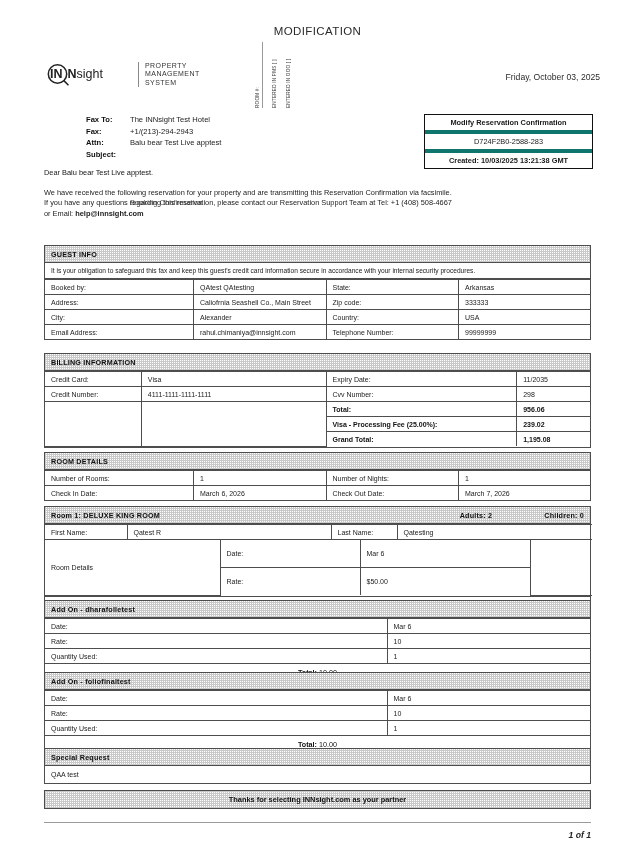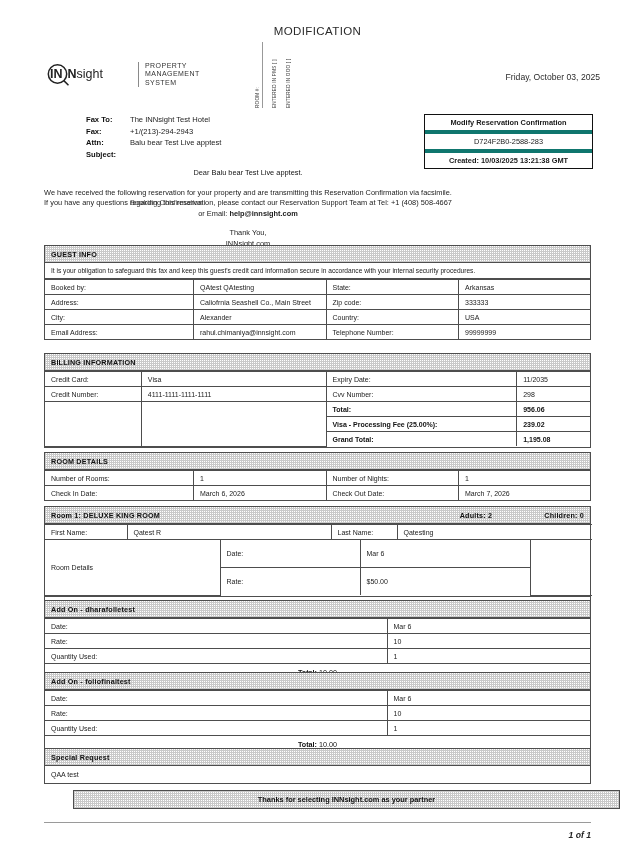--- a/index.html
+++ b/index.html
@@ -60,21 +60,21 @@
   .confirm-box{
     position:absolute;top:114px;left:424px;width:167px;
     border:1.4px solid #111;font-size:7.4px;text-align:center;
     background:#fff;
   }
   .confirm-box div{padding:3px 2px;border-bottom:4px solid #0f766e;}
   .confirm-box div:last-child{border-bottom:none;}
   .confirm-box .b{font-weight:bold;}
   
   .letter{position:absolute;top:168px;left:44px;width:408px;font-size:7.4px;line-height:10.5px;color:#222;}
-  .letter p{margin:0 0 9px 0;text-align:center;}
+  .letter p{margin:0 0 9px 0;}
   .letter .nm{font-weight:normal;color:#111;}
   .letter b{font-weight:bold;}
   
   .sec{
     position:absolute;left:44px;width:547px;
     border:1.4px solid #4d4d4d;box-sizing:border-box;background:#fff;
   }
   .hdr{
     background:#ffffff;
     background-image:
@@ -180,21 +180,20 @@
 
   <div class="confirm-box">
     <div class="b">Modify Reservation Confirmation</div>
     <div>D724F2B0-2588-283</div>
     <div class="b">Created: 10/03/2025 13:21:38 GMT</div>
   </div>
 
   <div class="letter">
     <p><span>Dear </span><span class="nm">Balu bear Test Live apptest.</span></p>
     <p><span>We have received the following reservation for your property and are transmitting this Reservation Confirmation via facsimile. If you have any questions regarding this reservation, please contact our Reservation Support Team at Tel: +1 (408) 508-4667 or Email: </span><b>help@innsight.com</b></p>
-    <p><span>Thank You,</span><br><span>INNsight.com</span></p>
   </div>
 
   <div class="sec" style="top:245px;">
     <div class="hdr">
       <span>GUEST INFO</span>
     </div>
     <div class="note-row">It is your obligation to safeguard this fax and keep this guest's credit card information secure in accordance with your internal security procedures.</div>
     <table class="g">
       <colgroup>
           <col style="width:148px">
@@ -408,17 +407,17 @@
     <div class="total-row"><span>Total:</span> <span class="v">10.00</span></div>
   </div>
 
   <div class="sec" style="top:748px;">
     <div class="hdr">
       <span>Special Request</span>
     </div>
     <div class="sr-body">QAA test</div>
   </div>
 
-  <div class="thanks" style="top:790px;margin-left:29px;">Thanks for selecting INNsight.com as your partner</div>
+  <div class="thanks" style="top:790px;">Thanks for selecting INNsight.com as your partner</div>
 
   <div class="pagefoot" style="top:822px;">1 of 1</div>
 
 </div>
 
 </body></html>

